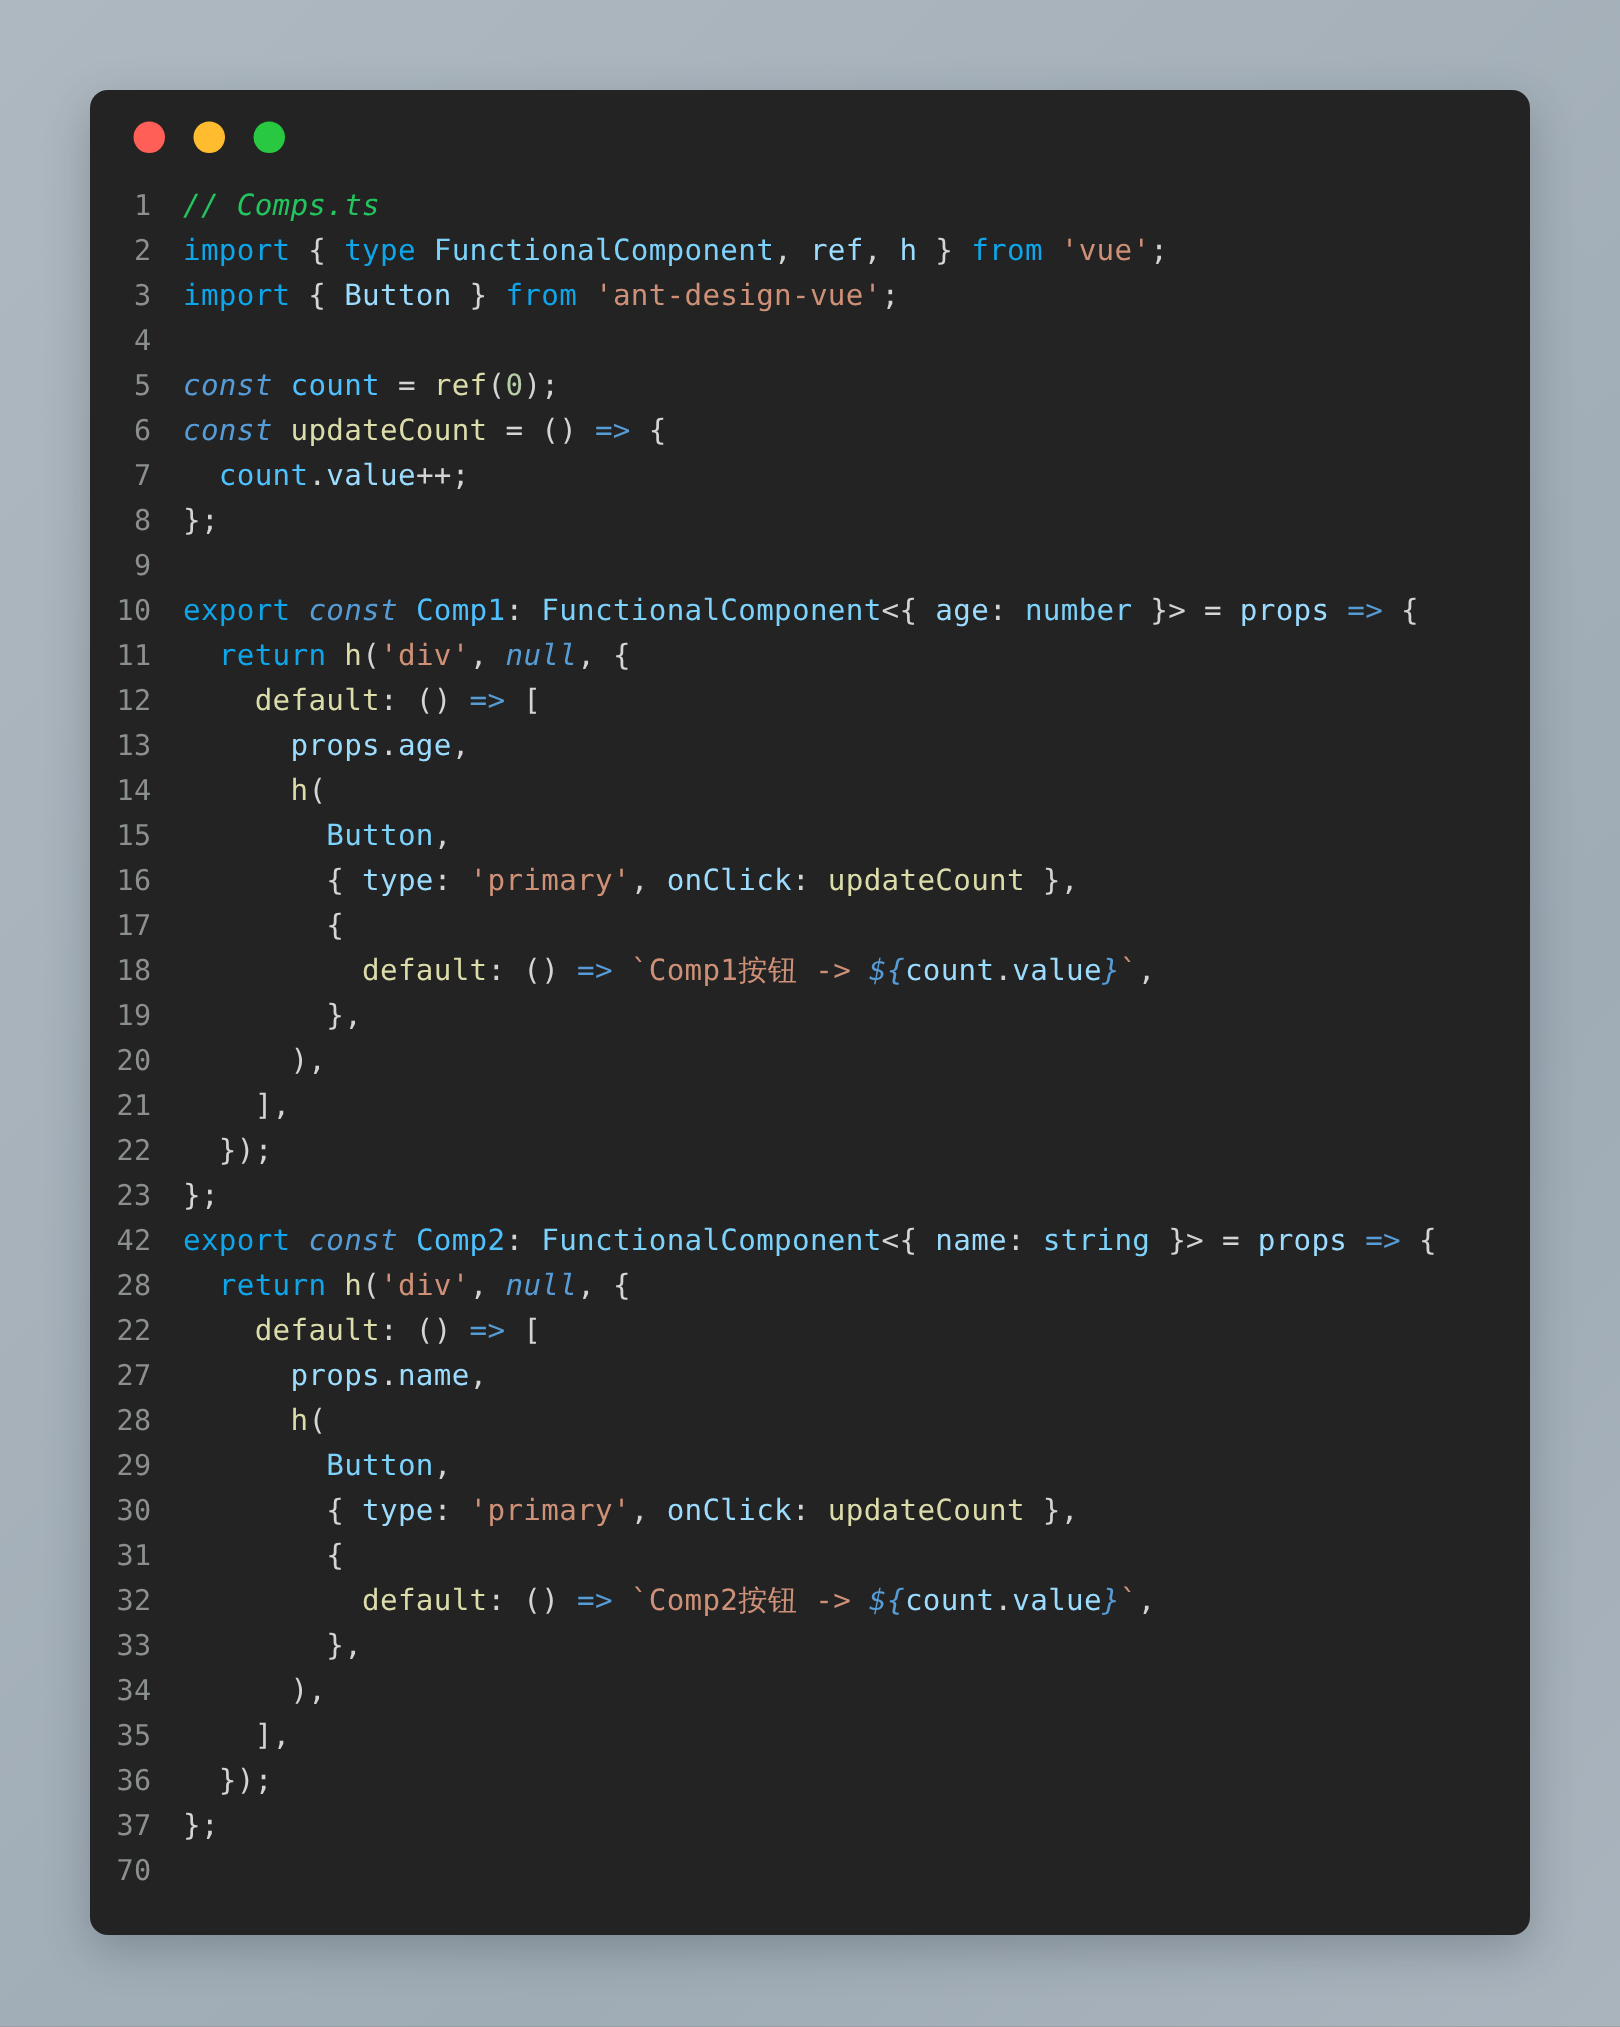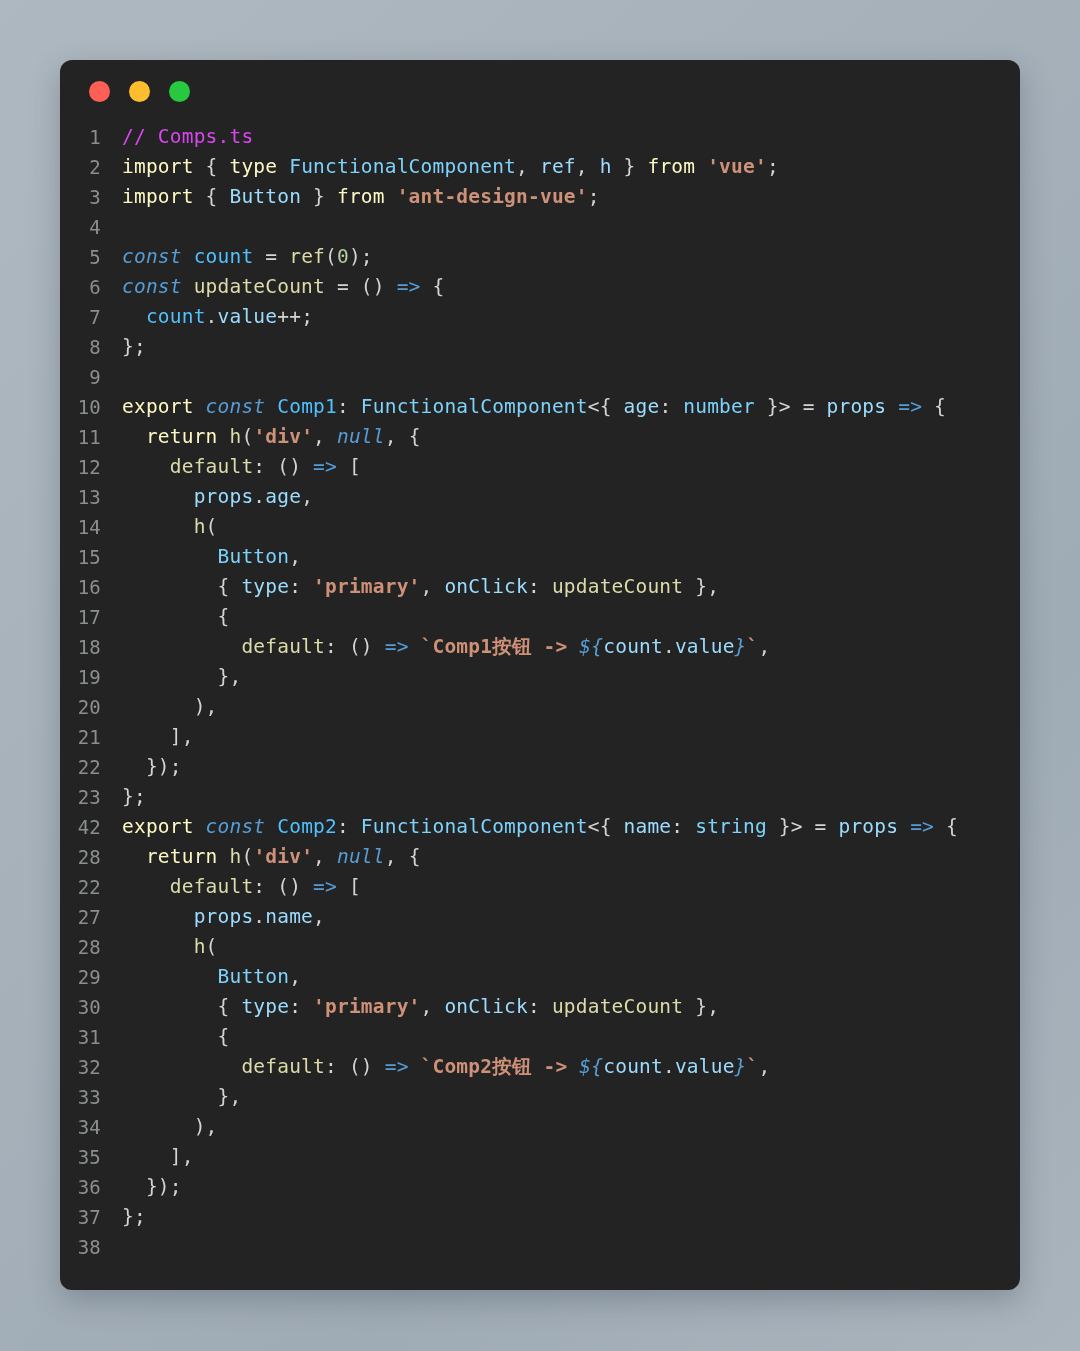--- a/index.html
+++ b/index.html
@@ -72,28 +72,28 @@
     box-sizing: border-box;
     user-select: none;
     font-size: 19px;
   }
   .src {
     color: #d4d4d4;
     white-space: pre;
   }
 
   
-  .c-comment  { color: #d946ef; }
-  .c-keyword  { color: #fef9c3; }   
+  .c-comment  { color: #22c55e; font-style: italic; }
+  .c-keyword  { color: #0ea5e9; }   
   .c-storage  { color: #569cd6; font-style: italic; }   
   .c-var      { color: #9cdcfe; }   
   .c-varbright{ color: #4fc1ff; }   
   .c-func     { color: #dcdcaa; }   
   .c-type     { color: #7dd3fc; }   
-  .c-string   { color: #ce9178; font-weight: bold; }   
+  .c-string   { color: #ce9178; }   
   .c-num      { color: #b5cea8; }
   .c-punc     { color: #d4d4d4; }
 </style>
 </head>
 <body>
 
 <div class="stage">
 
   <div class="code-window">
 
@@ -284,19 +284,19 @@
         <span class="ln">36</span>
         <span class="src"><span class="c-punc">  });</span></span>
       </div>
 
       <div class="line">
         <span class="ln">37</span>
         <span class="src"><span class="c-punc">};</span></span>
       </div>
 
       <div class="line">
-        <span class="ln">38</span>
+        <span class="ln">70</span>
         <span class="src"></span>
       </div>
 
     </div>
   </div>
 </div>
 
 </body></html>

